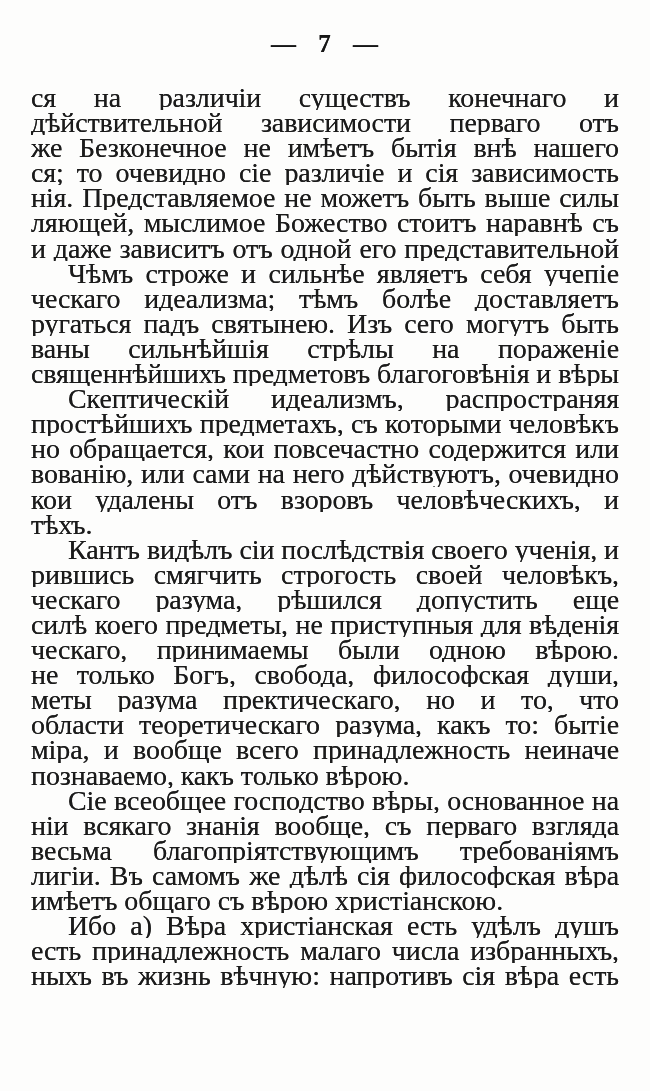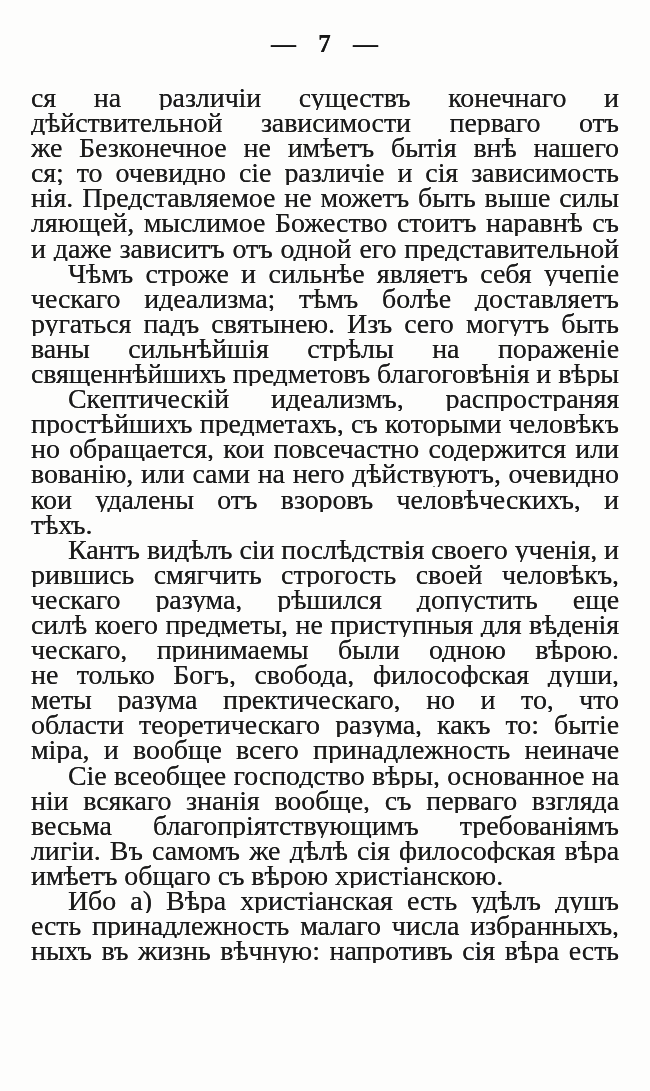--- a/index.html
+++ b/index.html
@@ -81,20 +81,21 @@
       <div class="line flush-last">тѣхъ.</div>
       <div class="line para-start">Кантъ видѣлъ сіи послѣдствія своего ученія, и вознамѣ-</div>
       <div class="line">рившись смягчить строгость своей человѣкъ, кромѣ теорети-</div>
       <div class="line">ческаго разума, рѣшился допустить еще практическій, по</div>
       <div class="line">силѣ коего предметы, не приступныя для вѣденія теорети-</div>
       <div class="line">ческаго, принимаемы были одною вѣрою. Такимъ образомъ</div>
       <div class="line">не только Богъ, свобода, философская души, главнѣйшіе пред-</div>
       <div class="line">меты разума пректическаго, но и то, что содержится въ</div>
       <div class="line">области теоретическаго разума, какъ то: бытіе души, бытіе</div>
       <div class="line">міра, и вообще всего принадлежность неиначе могло быть</div>
+      <div class="line flush-last">познаваемо, какъ только вѣрою.</div>
       <div class="line para-start">Сіе всеобщее господство вѣры, основанное на уничтоже-</div>
       <div class="line">ніи всякаго знанія вообще, съ перваго взгляда кажется</div>
       <div class="line">весьма благопріятствующимъ требованіямъ христіанской ре-</div>
       <div class="line">лигіи. Въ самомъ же дѣлѣ сія философская вѣра очень мало</div>
       <div class="line flush-last">имѣетъ общаго съ вѣрою христіанскою.</div>
       <div class="line para-start">Ибо а) Вѣра христіанская есть удѣлъ душъ особенныхъ,</div>
       <div class="line">есть принадлежность малаго числа избранныхъ, запечатлѣн-</div>
       <div class="line">ныхъ въ жизнь вѣчную: напротивъ сія вѣра есть и должна</div>
     </div>
 </div>

